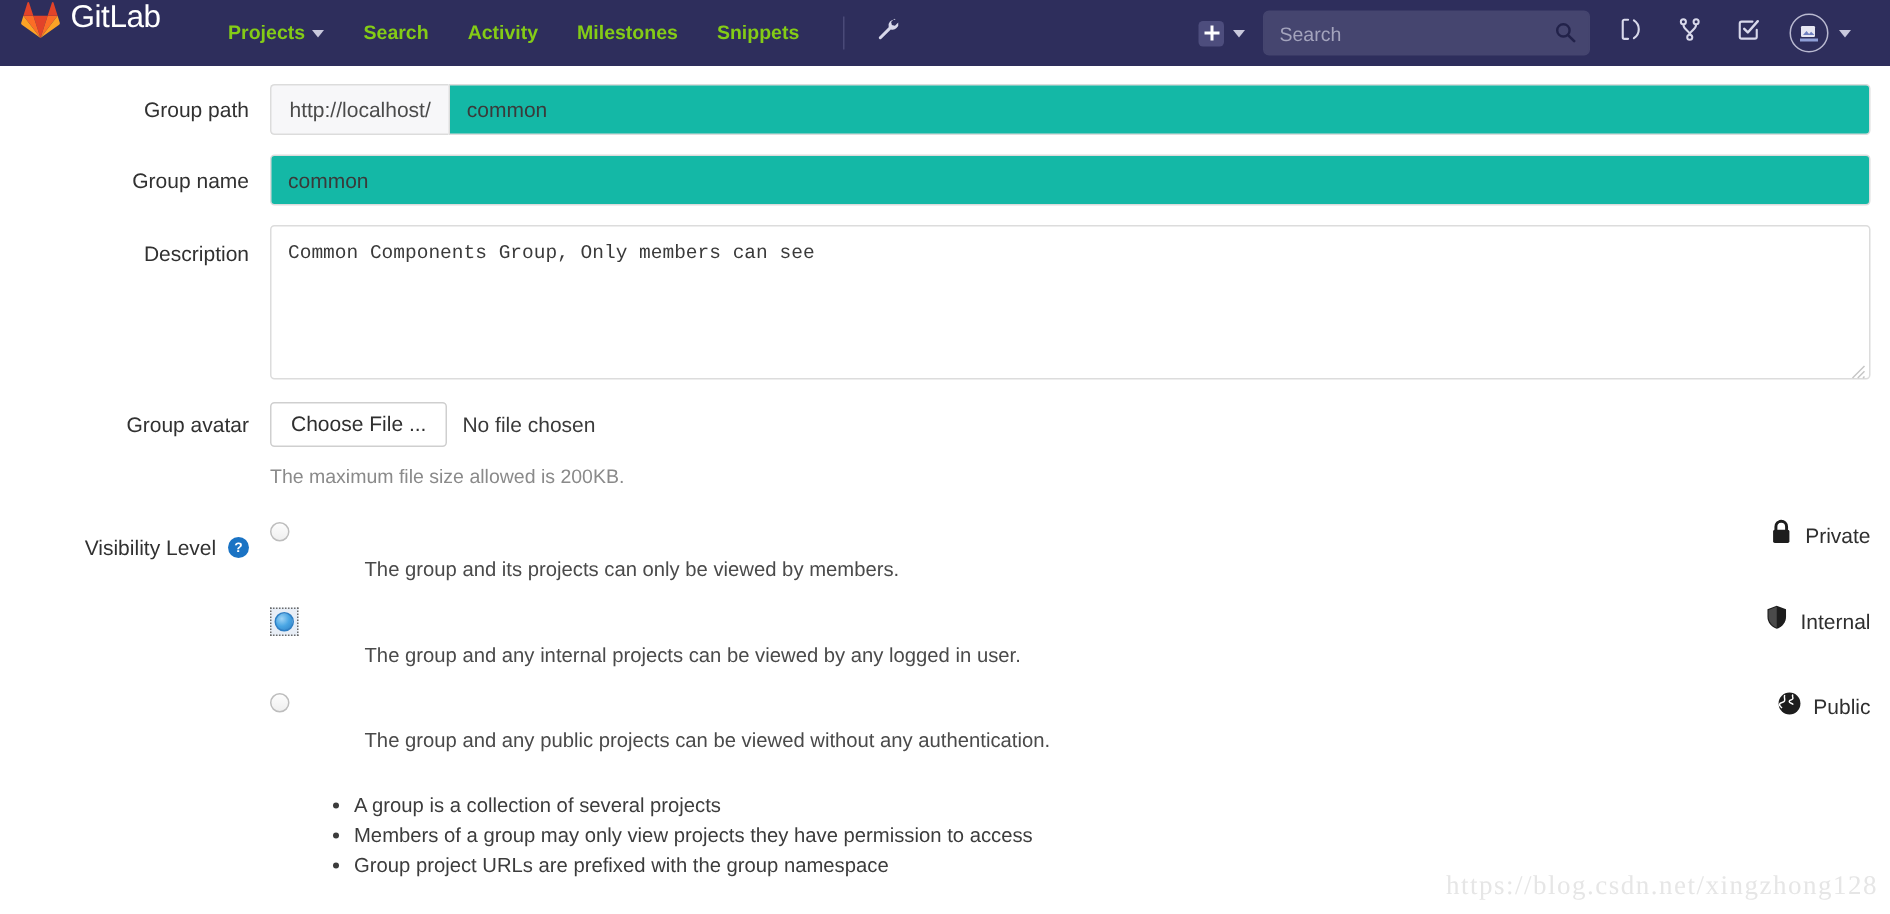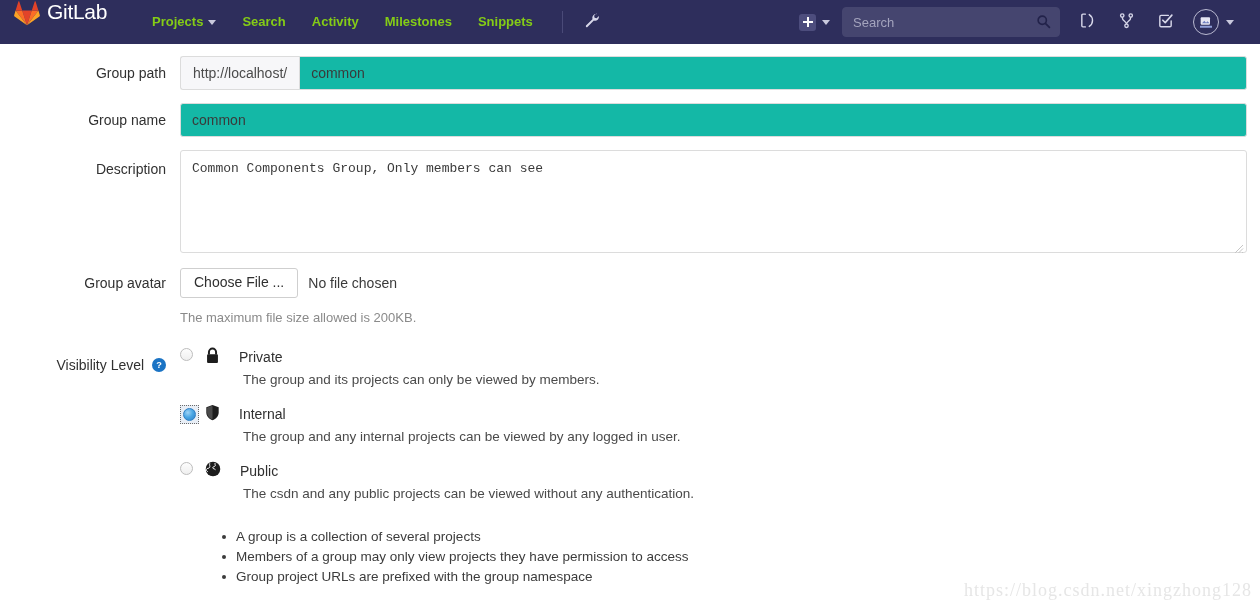--- a/index.html
+++ b/index.html
@@ -330,23 +330,24 @@
     border-radius: 50%;
     background: radial-gradient(circle at 35% 32%, #9fd3f5 0%, #49a6e4 48%, #2f7fc4 100%);
     border: 1px solid #2f7fc4;
     box-sizing: border-box;
     display: block;
   }
   .vis-body { flex: 1 1 auto; }
   .vis-head {
     display: flex;
     align-items: center;
-    gap: 19px;
+    gap: 8px;
     height: 22px;
     margin-left: 3px;
+    justify-content: flex-end;
   }
   .vis-title {
     font-size: 14px;
     color: #2f2f2f;
   }
   .vis-desc {
     font-size: 13.5px;
     color: #4a4a4a;
     margin: 4px 0 0 41px;
   }
@@ -591,21 +592,21 @@
           <div class="vis-head">
             <span>
               <svg width="16" height="16" viewBox="0 0 18 18">
                 <circle cx="9" cy="9" r="8.2" fill="#1d1d1d"></circle>
                 <path d="M5.4 2.6 C4.6 5 6 5.6 5.2 7.2 C4.4 8.8 2.2 7.6 1.6 9.4 C1.1 11 2.6 11.4 3.4 12.4" fill="none" stroke="#ffffff" stroke-width="1.1"></path>
                 <path d="M11.6 2.2 C10.4 3.6 12.2 4.4 11.4 5.6 C10.6 6.8 9 6 8.8 7.4 C8.6 9 11 8.6 11.8 9.8" fill="none" stroke="#ffffff" stroke-width="1.1"></path>
               </svg>
             </span>
             <span class="vis-title">Public</span>
           </div>
-          <div class="vis-desc">The csdn and any public projects can be viewed without any authentication.</div>
+          <div class="vis-desc">The group and any public projects can be viewed without any authentication.</div>
         </div>
       </div>
 
       <ul class="bullets">
         <li>A group is a collection of several projects</li>
         <li>Members of a group may only view projects they have permission to access</li>
         <li>Group project URLs are prefixed with the group namespace</li>
       </ul>
     </div>
   </div>

